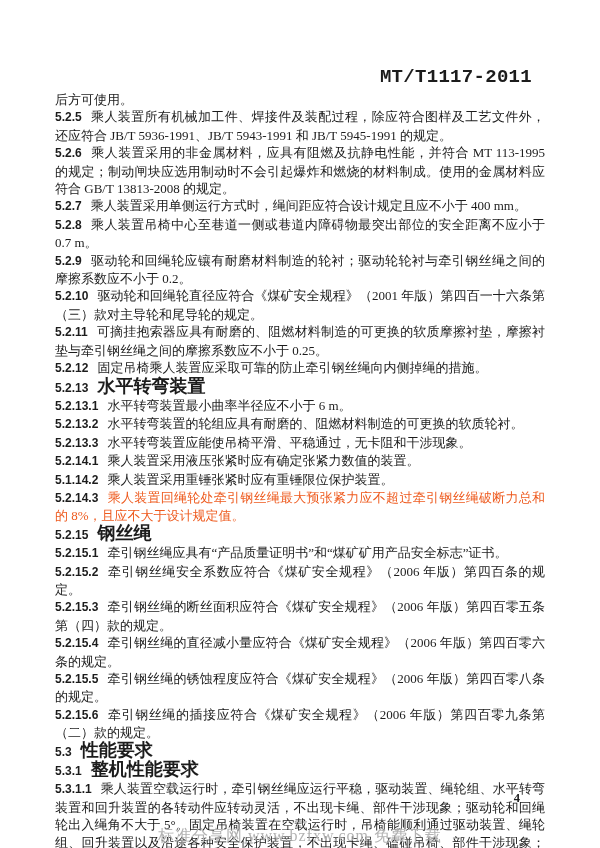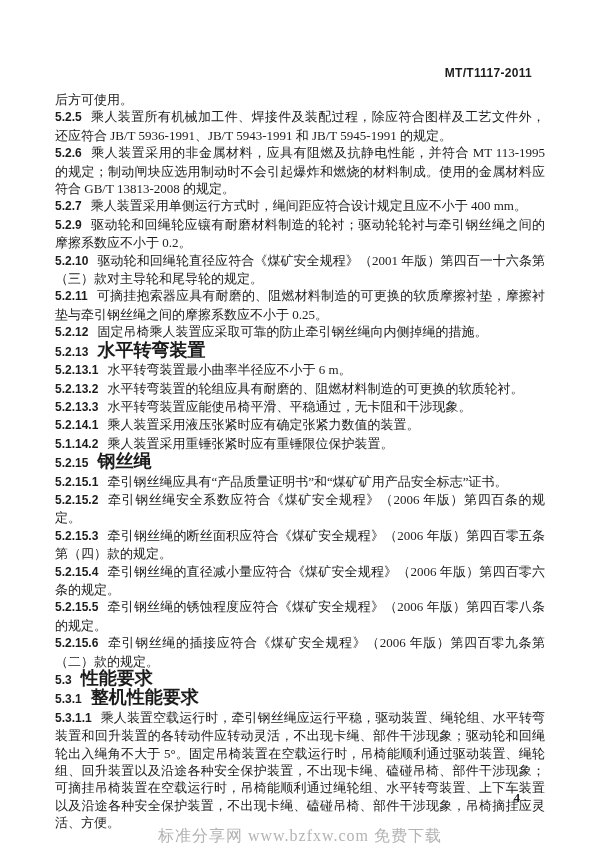--- a/index.html
+++ b/index.html
@@ -13,24 +13,24 @@
     height: 848px;
     background: #ffffff;
     overflow: hidden;
     font-family: "Liberation Serif", "DejaVu Serif", serif;
     color: #1c1c1c;
   }
   .doc-code {
     position: absolute;
     top: 66px;
     right: 68px;
-    font-size: 12px;
+    font-size: 19px;
     font-weight: bold;
     letter-spacing: 0.3px;
-    font-family: Liberation Sans, sans-serif;
+    font-family: Liberation Mono, monospace;
   }
   .content {
     position: absolute;
     top: 91px;
     left: 55px;
     width: 490px;
   }
   .para {
     margin: 0;
     font-size: 13px;
@@ -83,20 +83,21 @@
 
   <main class="content" id="paragraphs">
     <p class="para body"><span class="txt">后方可使用。</span></p>
 
     <p class="para body"><span class="num">5.2.5</span><span class="txt">乘人装置所有机械加工件、焊接件及装配过程，除应符合图样及工艺文件外，还应符合 JB/T 5936-1991、JB/T 5943-1991 和 JB/T 5945-1991 的规定。</span></p>
 
     <p class="para body"><span class="num">5.2.6</span><span class="txt">乘人装置采用的非金属材料，应具有阻燃及抗静电性能，并符合 MT 113-1995 的规定；制动闸块应选用制动时不会引起爆炸和燃烧的材料制成。使用的金属材料应符合 GB/T 13813-2008 的规定。</span></p>
 
     <p class="para body"><span class="num">5.2.7</span><span class="txt">乘人装置采用单侧运行方式时，绳间距应符合设计规定且应不小于 400 mm。</span></p>
 
+    <p class="para body"><span class="num">5.2.8</span><span class="txt">乘人装置吊椅中心至巷道一侧或巷道内障碍物最突出部位的安全距离不应小于 0.7 m。</span></p>
 
     <p class="para body"><span class="num">5.2.9</span><span class="txt">驱动轮和回绳轮应镶有耐磨材料制造的轮衬；驱动轮轮衬与牵引钢丝绳之间的摩擦系数应不小于 0.2。</span></p>
 
     <p class="para body"><span class="num">5.2.10</span><span class="txt">驱动轮和回绳轮直径应符合《煤矿安全规程》（2001 年版）第四百一十六条第（三）款对主导轮和尾导轮的规定。</span></p>
 
     <p class="para body"><span class="num">5.2.11</span><span class="txt">可摘挂抱索器应具有耐磨的、阻燃材料制造的可更换的软质摩擦衬垫，摩擦衬垫与牵引钢丝绳之间的摩擦系数应不小于 0.25。</span></p>
 
     <p class="para body"><span class="num">5.2.12</span><span class="txt">固定吊椅乘人装置应采取可靠的防止牵引钢丝绳向内侧掉绳的措施。</span></p>
 
     <p class="para heading"><span class="num">5.2.13</span><span class="txt">水平转弯装置</span></p>
@@ -105,20 +106,21 @@
 
     <p class="para body"><span class="num">5.2.13.2</span><span class="txt">水平转弯装置的轮组应具有耐磨的、阻燃材料制造的可更换的软质轮衬。</span></p>
 
     <p class="para body"><span class="num">5.2.13.3</span><span class="txt">水平转弯装置应能使吊椅平滑、平稳通过，无卡阻和干涉现象。</span></p>
 
 
     <p class="para body"><span class="num">5.2.14.1</span><span class="txt">乘人装置采用液压张紧时应有确定张紧力数值的装置。</span></p>
 
     <p class="para body"><span class="num">5.1.14.2</span><span class="txt">乘人装置采用重锤张紧时应有重锤限位保护装置。</span></p>
 
+    <p class="para alert"><span class="num">5.2.14.3</span><span class="txt">乘人装置回绳轮处牵引钢丝绳最大预张紧力应不超过牵引钢丝绳破断力总和的 8%，且应不大于设计规定值。</span></p>
 
     <p class="para heading"><span class="num">5.2.15</span><span class="txt">钢丝绳</span></p>
 
     <p class="para body"><span class="num">5.2.15.1</span><span class="txt">牵引钢丝绳应具有“产品质量证明书”和“煤矿矿用产品安全标志”证书。</span></p>
 
     <p class="para body"><span class="num">5.2.15.2</span><span class="txt">牵引钢丝绳安全系数应符合《煤矿安全规程》（2006 年版）第四百条的规定。</span></p>
 
     <p class="para body"><span class="num">5.2.15.3</span><span class="txt">牵引钢丝绳的断丝面积应符合《煤矿安全规程》（2006 年版）第四百零五条第（四）款的规定。</span></p>
 
     <p class="para body"><span class="num">5.2.15.4</span><span class="txt">牵引钢丝绳的直径减小量应符合《煤矿安全规程》（2006 年版）第四百零六条的规定。</span></p>

